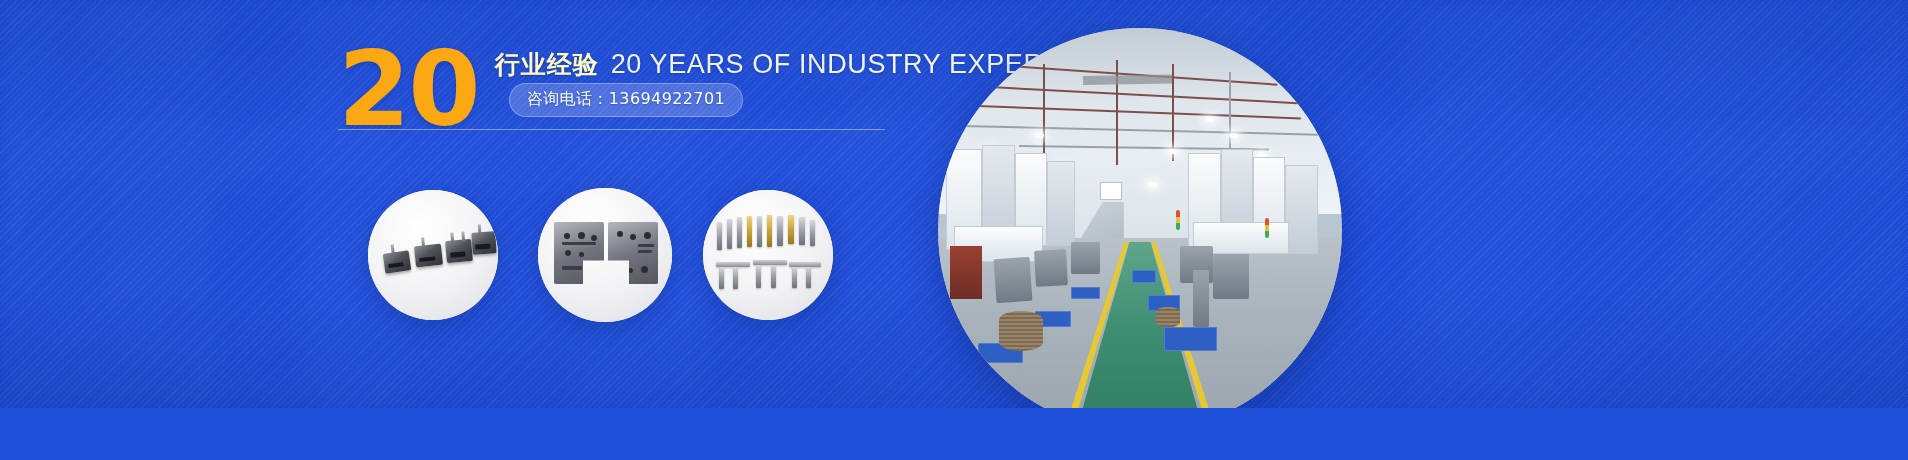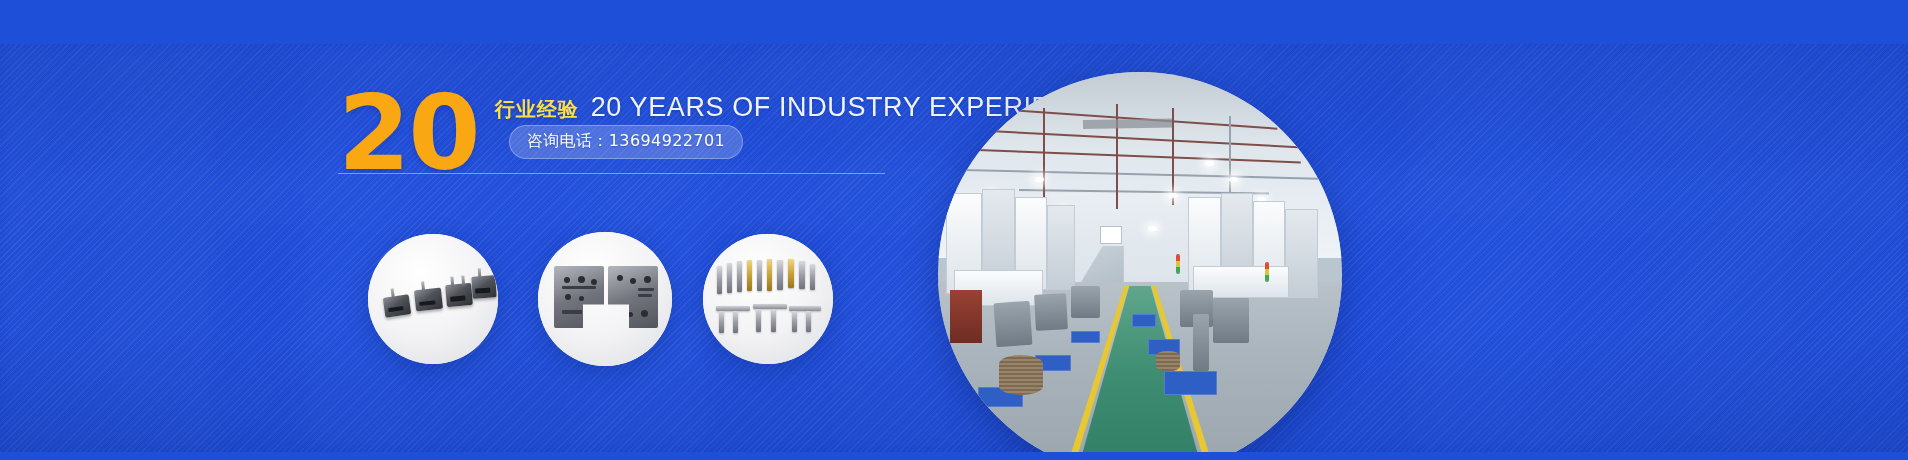--- a/index.html
+++ b/index.html
@@ -9,21 +9,20 @@
     font-family:"Liberation Sans", sans-serif;
     overflow:hidden;
   }
 
   
   .banner{
     position:relative;
     width:1908px; height:408px;
     overflow:hidden;
     background:#2f6ae4;
-    margin-top:44px;
   }
 
   
   .bg-photo-ghost{
     position:absolute; inset:0;
     opacity:.30;
     filter:blur(9px);
     background:
       
       radial-gradient(90px 50px at 120px 30px, rgba(150,190,255,.55), transparent 70%),
@@ -87,21 +86,21 @@
     color:#F9A813;
     letter-spacing:-2px;
     font-family:"DejaVu Sans", sans-serif;
     text-shadow:0 2px 5px rgba(0,30,110,.30);
     margin-top:2px;
   }
   .headline-txt{ margin-left:16px; margin-top:4px; }
 
   .line1{ display:flex; align-items:baseline; white-space:nowrap; }
   .cn-small{
-    font-size:20px; font-weight:bold; color:#fde047;
+    font-size:25px; font-weight:bold; color:#fef9c3;
     letter-spacing:1px;
     font-family:"DejaVu Sans","Liberation Sans",sans-serif;
     text-shadow:0 1px 3px rgba(0,30,110,.35);
   }
   .en-big{
     margin-left:12px;
     font-size:27px; color:#eef3ff; font-weight:300;
     letter-spacing:.6px;
     font-family:"Liberation Sans", sans-serif;
     text-shadow:0 1px 3px rgba(0,30,110,.30);

